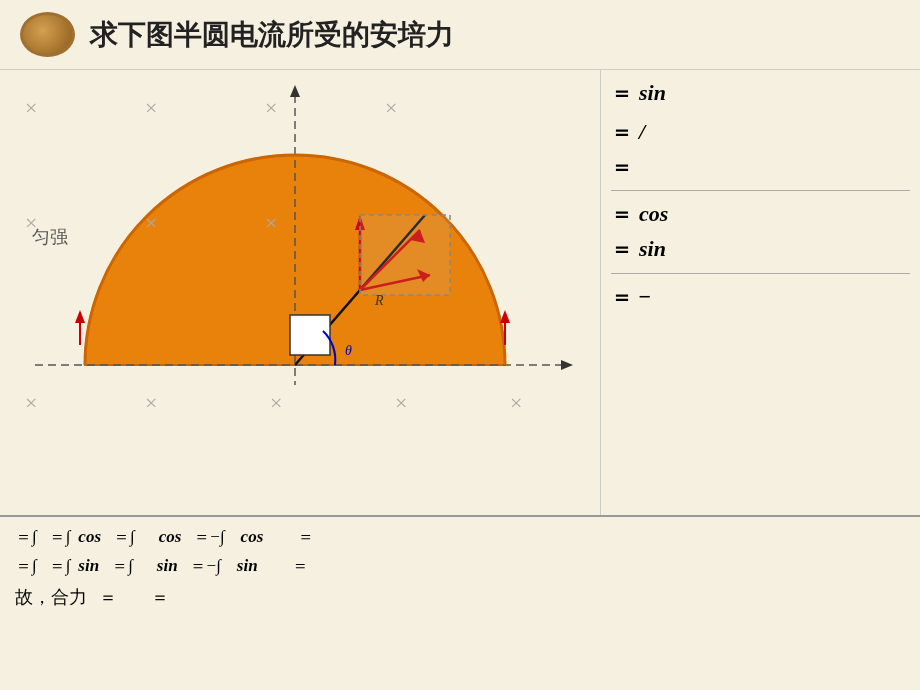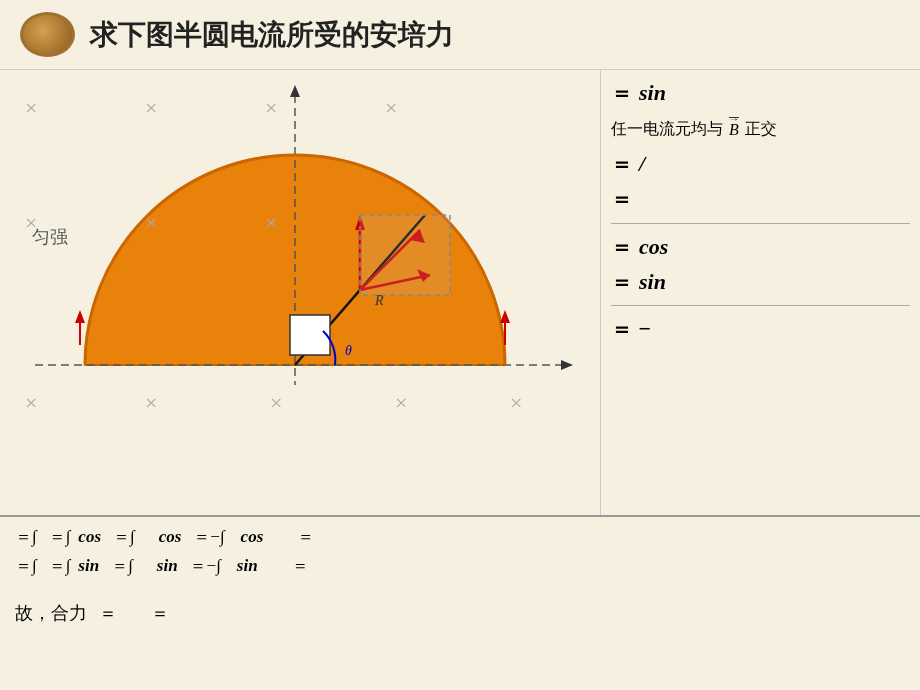--- a/index.html
+++ b/index.html
@@ -205,28 +205,20 @@
 
     </div>
 
     <div class="formula-area">
 
       <div class="formula-row">
         <span style="font-size:22px;font-weight:bold;">＝</span>
         <span style="font-size:22px;font-style:italic;font-weight:bold;">sin</span>
       </div>
 
-      <div class="formula-row" style="margin-top:4px;">
-        <span style="font-size:16px;">任一电流元均与</span>
-        <span style="font-size:16px;position:relative;">
-          <span style="display:inline-block; border-top: 1px solid #333; padding-top:1px; font-style:italic;">B</span>
-          <span style="position:absolute; top:-6px; left:0; font-size:10px;">→</span>
-        </span>
-        <span style="font-size:16px;">正交</span>
-      </div>
 
       <div class="formula-row" style="margin-top:4px;">
         <span style="font-size:22px;font-weight:bold;">＝</span>
         <span style="font-size:22px;font-style:italic;font-weight:bold;">/</span>
       </div>
 
       <div class="formula-row">
         <span style="font-size:22px;font-weight:bold;">＝</span>
       </div>
 
@@ -268,21 +260,21 @@
       <span>＝∫</span>
       <span style="margin-left:8px;">＝∫</span>
       <span style="font-style:italic;font-weight:bold;margin-left:4px;">sin</span>
       <span style="margin-left:8px;">＝∫</span>
       <span style="margin-left:20px;font-style:italic;font-weight:bold;">sin</span>
       <span style="margin-left:8px;">＝−∫</span>
       <span style="margin-left:12px;font-style:italic;font-weight:bold;">sin</span>
       <span style="margin-left:30px;">＝</span>
     </div>
 
-    <div class="bottom-row" style="margin-top:24px;">
+    <div class="bottom-row" style="margin-top:8px;">
       <span style="font-size:18px;margin-right:8px;">故，合力</span>
       <span style="font-size:18px;">＝</span>
       <span style="margin-left:30px;font-size:18px;">＝</span>
     </div>
 
   </div>
 
 </div>
 
 </body></html>

